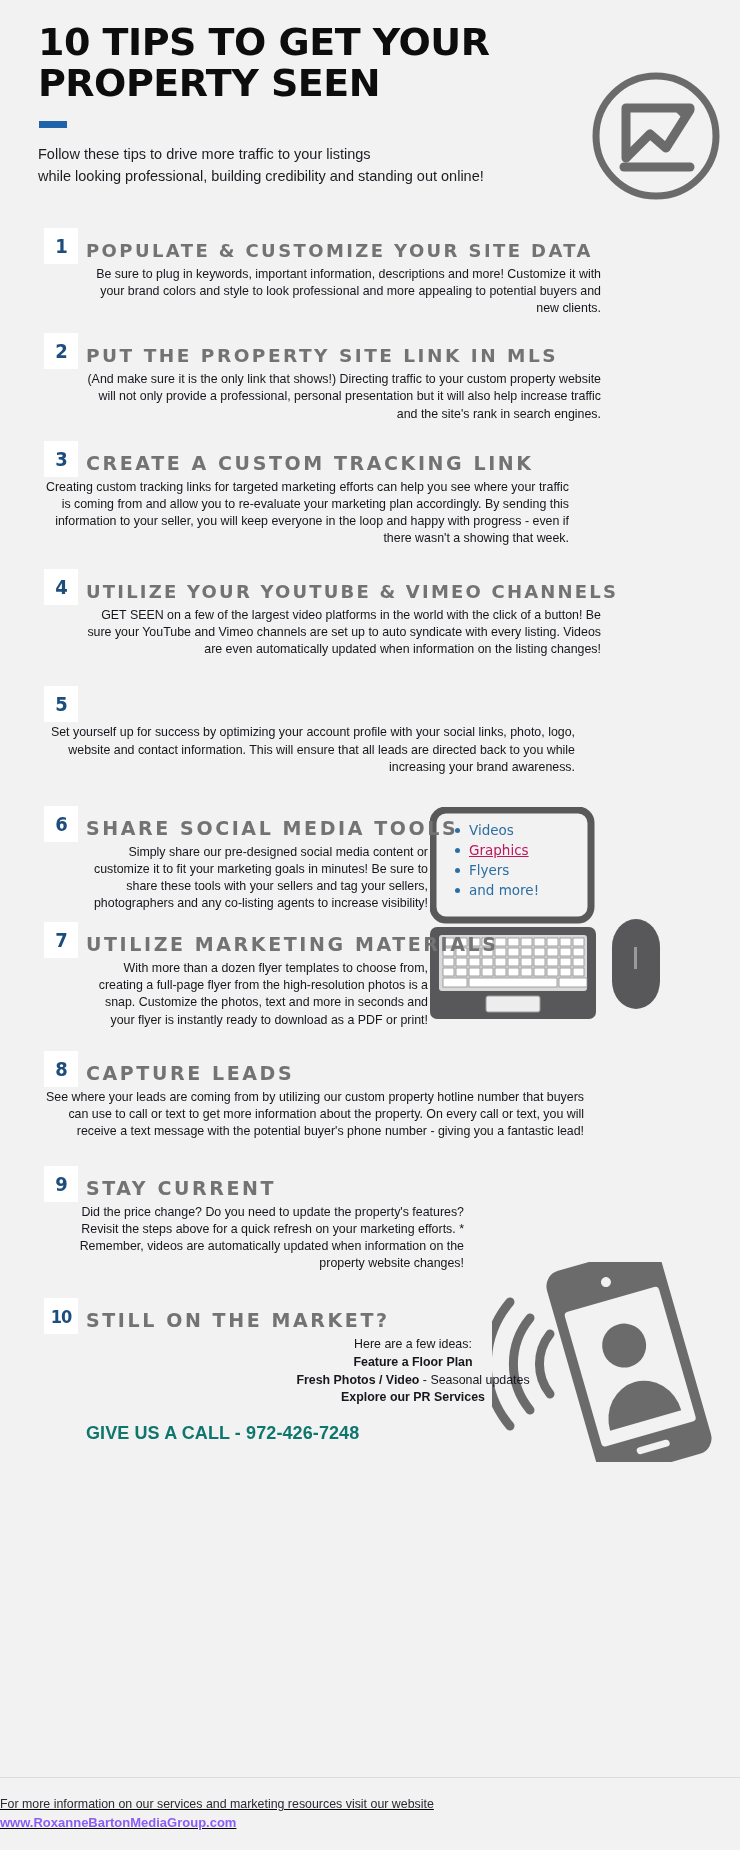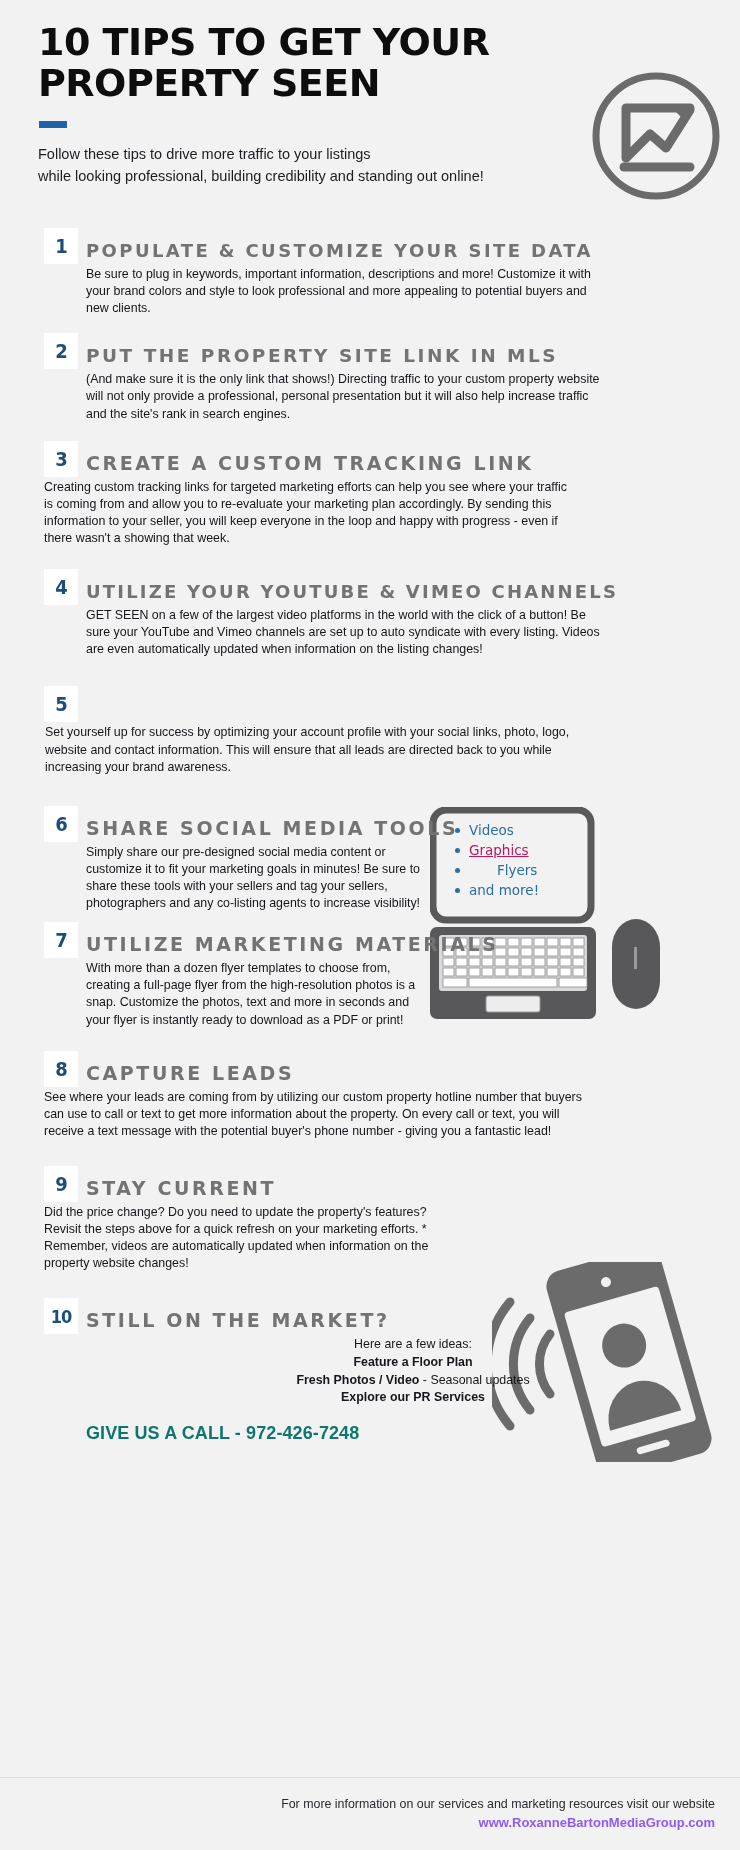--- a/index.html
+++ b/index.html
@@ -78,20 +78,21 @@
     padding-bottom: 4px;
     white-space: nowrap;
   }
   .tip-body {
     margin-left: 42px;
     margin-top: 2px;
     font-size: 12.4px;
     line-height: 1.38;
     color: #16161c;
     max-width: 515px;
+    text-align: right;
   }
   .tip-body.narrow { max-width: 342px; }
 
   
   .tip.t1 { margin-bottom: 16px; }
   .tip.t2 { margin-bottom: 18px; }
   .tip.t3 { margin-bottom: 22px; }
   .tip.t4 { margin-bottom: 28px; }
   .tip.t5 { margin-bottom: 30px; }
   .tip.t6 { margin-bottom: 10px; }
@@ -124,21 +125,22 @@
   .phone { position: absolute; left: 492px; top: 1262px; }
 
   
   .footer-rule {
     position: absolute; left: 0; top: 1777px;
     width: 740px; height: 1px; background: #dddddd;
   }
   .footer {
     position: absolute; left: 0; top: 1796px;
     width: 715px;
-    text-align: right;
+    text-align: left;
+    text-decoration: underline;
   }
   .footer-line1 {
     font-size: 12.4px; color: #2a2a30; line-height: 1.45;
   }
   .footer-line2 {
     font-size: 13px; color: #8b5cf6; font-weight: bold; line-height: 1.45;
   }
 </style>
 </head>
 <body>
@@ -237,21 +239,21 @@
       <li style="display:flex;align-items:center;margin-bottom:4px;">
         <span style="width:5px;height:5px;border-radius:50%;background:#2b6ea3;display:inline-block;margin-right:9px;"></span>
         <span style="font-family:'DejaVu Sans',sans-serif;font-size:13.5px;color:#2b6ea3;">Videos</span>
       </li>
       <li style="display:flex;align-items:center;margin-bottom:4px;">
         <span style="width:5px;height:5px;border-radius:50%;background:#2b6ea3;display:inline-block;margin-right:9px;"></span>
         <span style="font-family:'DejaVu Sans',sans-serif;font-size:13.5px;color:#be185d;text-decoration:underline;">Graphics</span>
       </li>
       <li style="display:flex;align-items:center;margin-bottom:4px;">
         <span style="width:5px;height:5px;border-radius:50%;background:#2b6ea3;display:inline-block;margin-right:9px;"></span>
-        <span style="font-family:'DejaVu Sans',sans-serif;font-size:13.5px;color:#2b6ea3;margin-left:28px;">Flyers</span>
+        <span style="font-family:'DejaVu Sans',sans-serif;font-size:13.5px;color:#2b6ea3;">Flyers</span>
       </li>
       <li style="display:flex;align-items:center;">
         <span style="width:5px;height:5px;border-radius:50%;background:#2b6ea3;display:inline-block;margin-right:9px;"></span>
         <span style="font-family:'DejaVu Sans',sans-serif;font-size:13.5px;color:#2b6ea3;">and more!</span>
       </li>
     </ul>
   </div>
 
   <div class="phone">
     <svg width="250" height="200" viewBox="0 0 250 200" aria-hidden="true">

